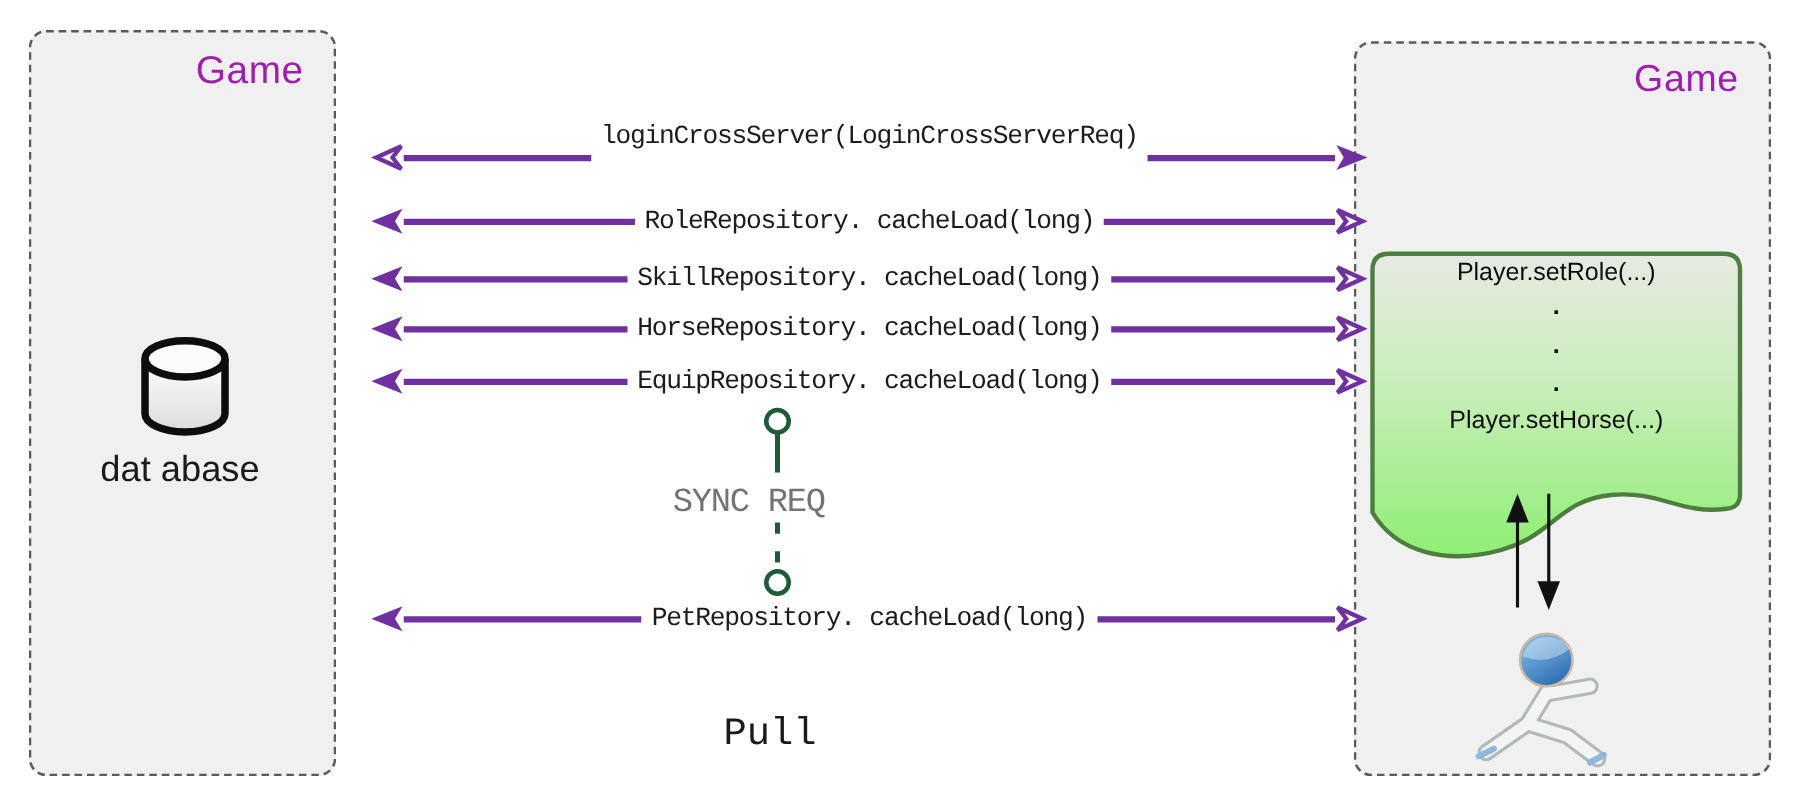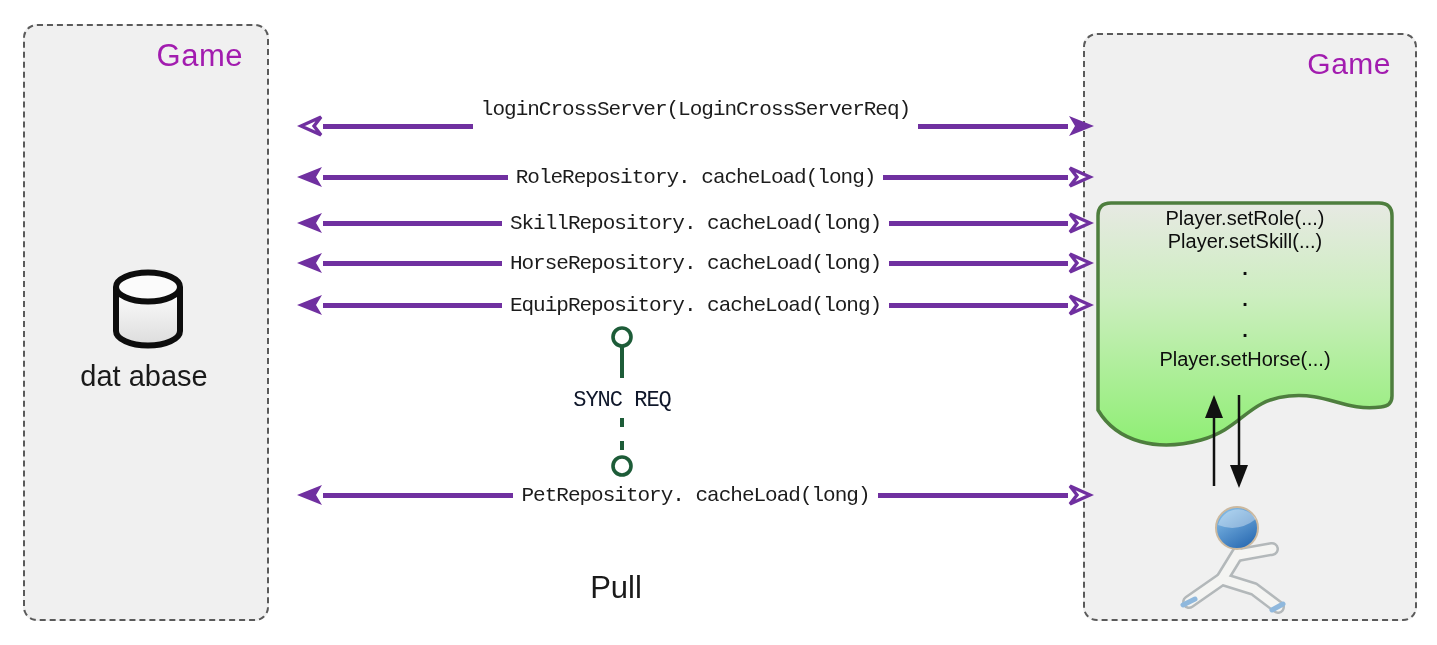--- a/index.html
+++ b/index.html
@@ -14,22 +14,22 @@
   .db-label{position:absolute;left:23px;top:360px;width:242px;text-align:center;font-size:29px;color:#1a1a1a;}
 
   
   .msg-row{position:absolute;left:297px;width:797px;height:24px;display:flex;align-items:center;}
   .msg-line{flex:1;height:5px;background:#7030a0;}
   .msg-label{font-family:"Liberation Mono",monospace;font-size:21px;color:#1c1c1c;white-space:nowrap;padding:0 8px;letter-spacing:-1px;}
   .msg-label.raised{transform:translateY(-17px);}
   .head{flex:0 0 auto;display:block;}
 
   
-  .sync-label{position:absolute;left:540px;top:388px;width:164px;text-align:center;font-family:"Liberation Mono",monospace;font-size:22px;color:#0f172a;letter-spacing:-1px;}
-  .pull-label{position:absolute;left:540px;top:570px;width:152px;text-align:center;font-size:31px;color:#1a1a1a;}
+  .sync-label{position:absolute;left:517px;top:388px;width:164px;text-align:center;font-family:"Liberation Mono",monospace;font-size:27px;color:#737373;letter-spacing:-1px;}
+  .pull-label{position:absolute;left:540px;top:570px;width:152px;text-align:center;font-size:31px;color:#1a1a1a;font-family:Liberation Mono, monospace;}
 
   
   .note-svg{position:absolute;left:1095px;top:200px;}
   .note-text{position:absolute;left:1100px;top:207px;width:290px;text-align:center;font-size:20px;color:#0d0d0d;}
   .note-text .nline{line-height:23px;}
   .note-text .ndot{line-height:31px;font-weight:bold;}
 
   .updown-svg{position:absolute;left:1198px;top:393px;}
   .man-svg{position:absolute;left:1172px;top:495px;}
 </style>
@@ -63,21 +63,20 @@
       <stop offset="0.38" stop-color="#cdeec0"></stop>
       <stop offset="1" stop-color="#8fee74"></stop>
     </linearGradient>
   </defs>
   <path d="M16,3 L284,3 Q297,3 297,16 L297,196 Q297,206 286,207
            C250,212 232,192 194,196 C152,200 148,228 106,240
            C62,252 22,242 3,210 L3,16 Q3,3 16,3 Z" fill="url(#noteGrad)" stroke="#4e7e3e" stroke-width="3.5"></path>
 </svg>
 <div class="note-text">
   <div class="nline">Player.setRole(...)</div>
-  <div class="nline">Player.setSkill(...)</div>
   <div class="ndot">.</div>
   <div class="ndot">.</div>
   <div class="ndot">.</div>
   <div class="nline" style="margin-top:2px;">Player.setHorse(...)</div>
 </div>
 
 <svg class="updown-svg" width="56" height="98" viewBox="0 0 56 98">
   <line x1="16" y1="16" x2="16" y2="93" stroke="#111" stroke-width="2.5"></line>
   <polygon points="16,2 7,25 25,25" fill="#111"></polygon>
   <line x1="41" y1="2" x2="41" y2="73" stroke="#111" stroke-width="2.5"></line>

